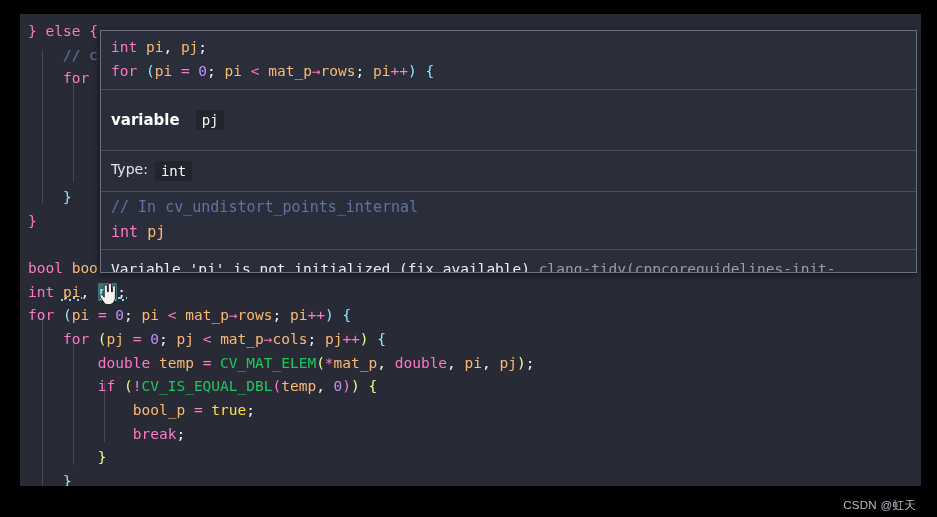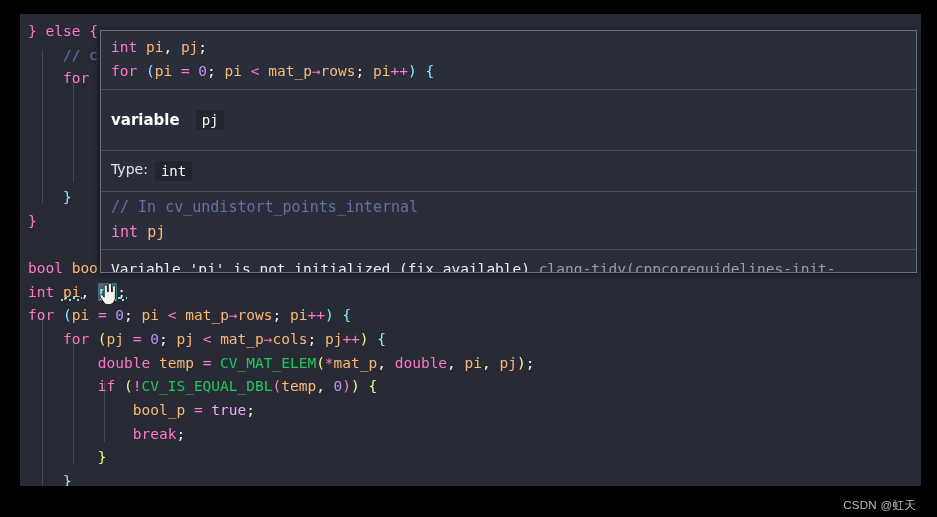--- a/index.html
+++ b/index.html
@@ -54,21 +54,21 @@
   .kw   { color: #ff79c6; }
   .num  { color: #bd93f9; }
   .fn   { color: #22c55e; }
   .op   { color: #ff79c6; }
   .pun  { color: #f8f8f2; }
   .br2  { color: #8be9fd; }
   .br3  { color: #f1fa8c; }
   .brp  { color: #ff79c6; }
   .cmt  { color: #6272a4; }
   .var  { color: #fdba74; }
-  .cnst { color: #f0abfc; }
+  .cnst { color: #fde047; }
 
   
   .guide {
     position: absolute;
     width: 1px;
     background: #44475a;
   }
 
   
   .squiggle {

